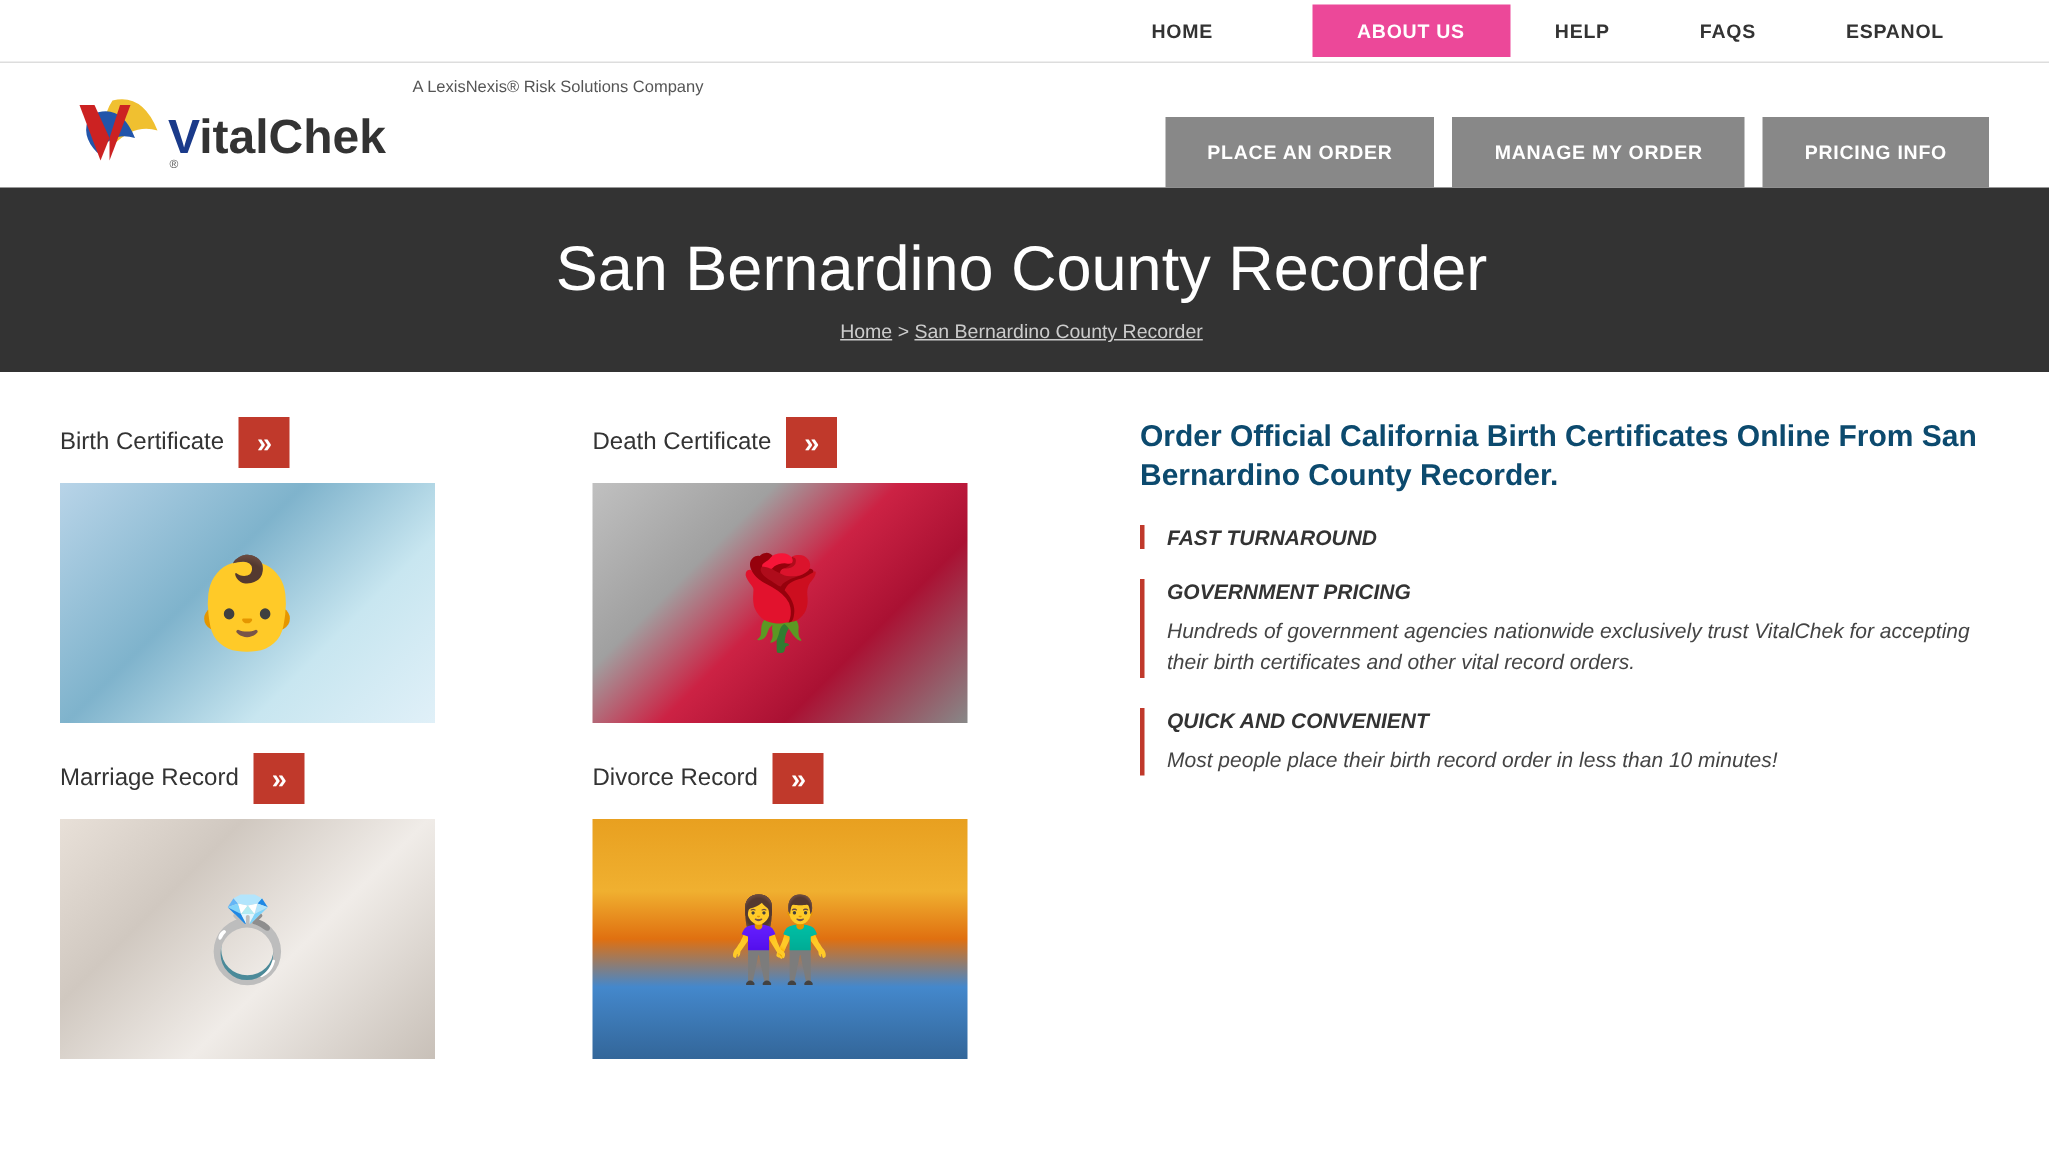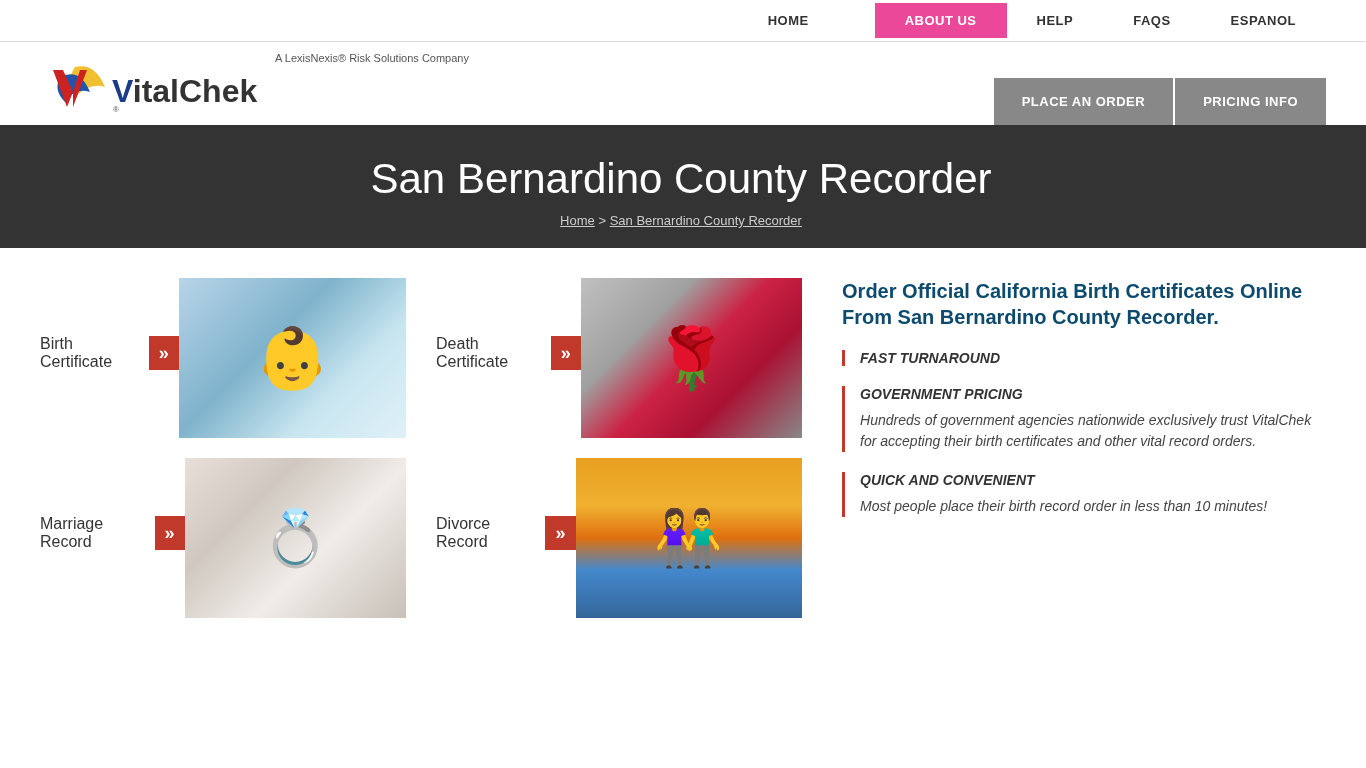--- a/index.html
+++ b/index.html
@@ -61,21 +61,21 @@
       display: flex;
       align-items: flex-end;
       padding: 15px 40px 0 40px;
     }
     .logo-block {
       flex: 0 0 auto;
       margin-right: auto;
     }
     .sub-nav-block {
       display: flex;
-      gap: 2px;
+      gap: 12px;
       align-self: flex-end;
     }
 
     
     .hero {
       background: #333;
       text-align: center;
       padding: 30px 20px 20px 16px;
     }
     .hero h1 {
@@ -102,21 +102,21 @@
 
     
     .cert-grid {
       flex: 0 0 680px;
       display: grid;
       grid-template-columns: 1fr 1fr;
       gap: 20px 30px;
     }
     .cert-item {
       display: flex;
-      flex-direction: row;
+      flex-direction: column;
     }
     .cert-label-row {
       display: flex;
       align-items: center;
       margin-bottom: 10px;
       gap: 10px;
     }
     .cert-label {
       font-size: 16px;
       color: #333;
@@ -266,20 +266,21 @@
         <text x="72" y="45" font-family="Arial, sans-serif" font-size="32" font-weight="bold" fill="#333">
           <tspan fill="#1a3a8a">V</tspan><tspan fill="#333">italChek</tspan>
         </text>
         <text x="73" y="55" font-size="8" fill="#555" font-family="Arial">®</text>
       </svg>
       <span class="tagline">A LexisNexis® Risk Solutions Company</span>
     </div>
 
     <div class="sub-nav-block">
       <button class="sub-nav-btn">PLACE AN ORDER</button>
+      <button class="sub-nav-btn">MANAGE MY ORDER</button>
       <button class="sub-nav-btn">PRICING INFO</button>
     </div>
   </div>
 </div>
 
 <div class="hero">
   <h1>San Bernardino County Recorder</h1>
   <div class="breadcrumb">
     <a href="#">Home</a>
     <span>&gt;</span>

